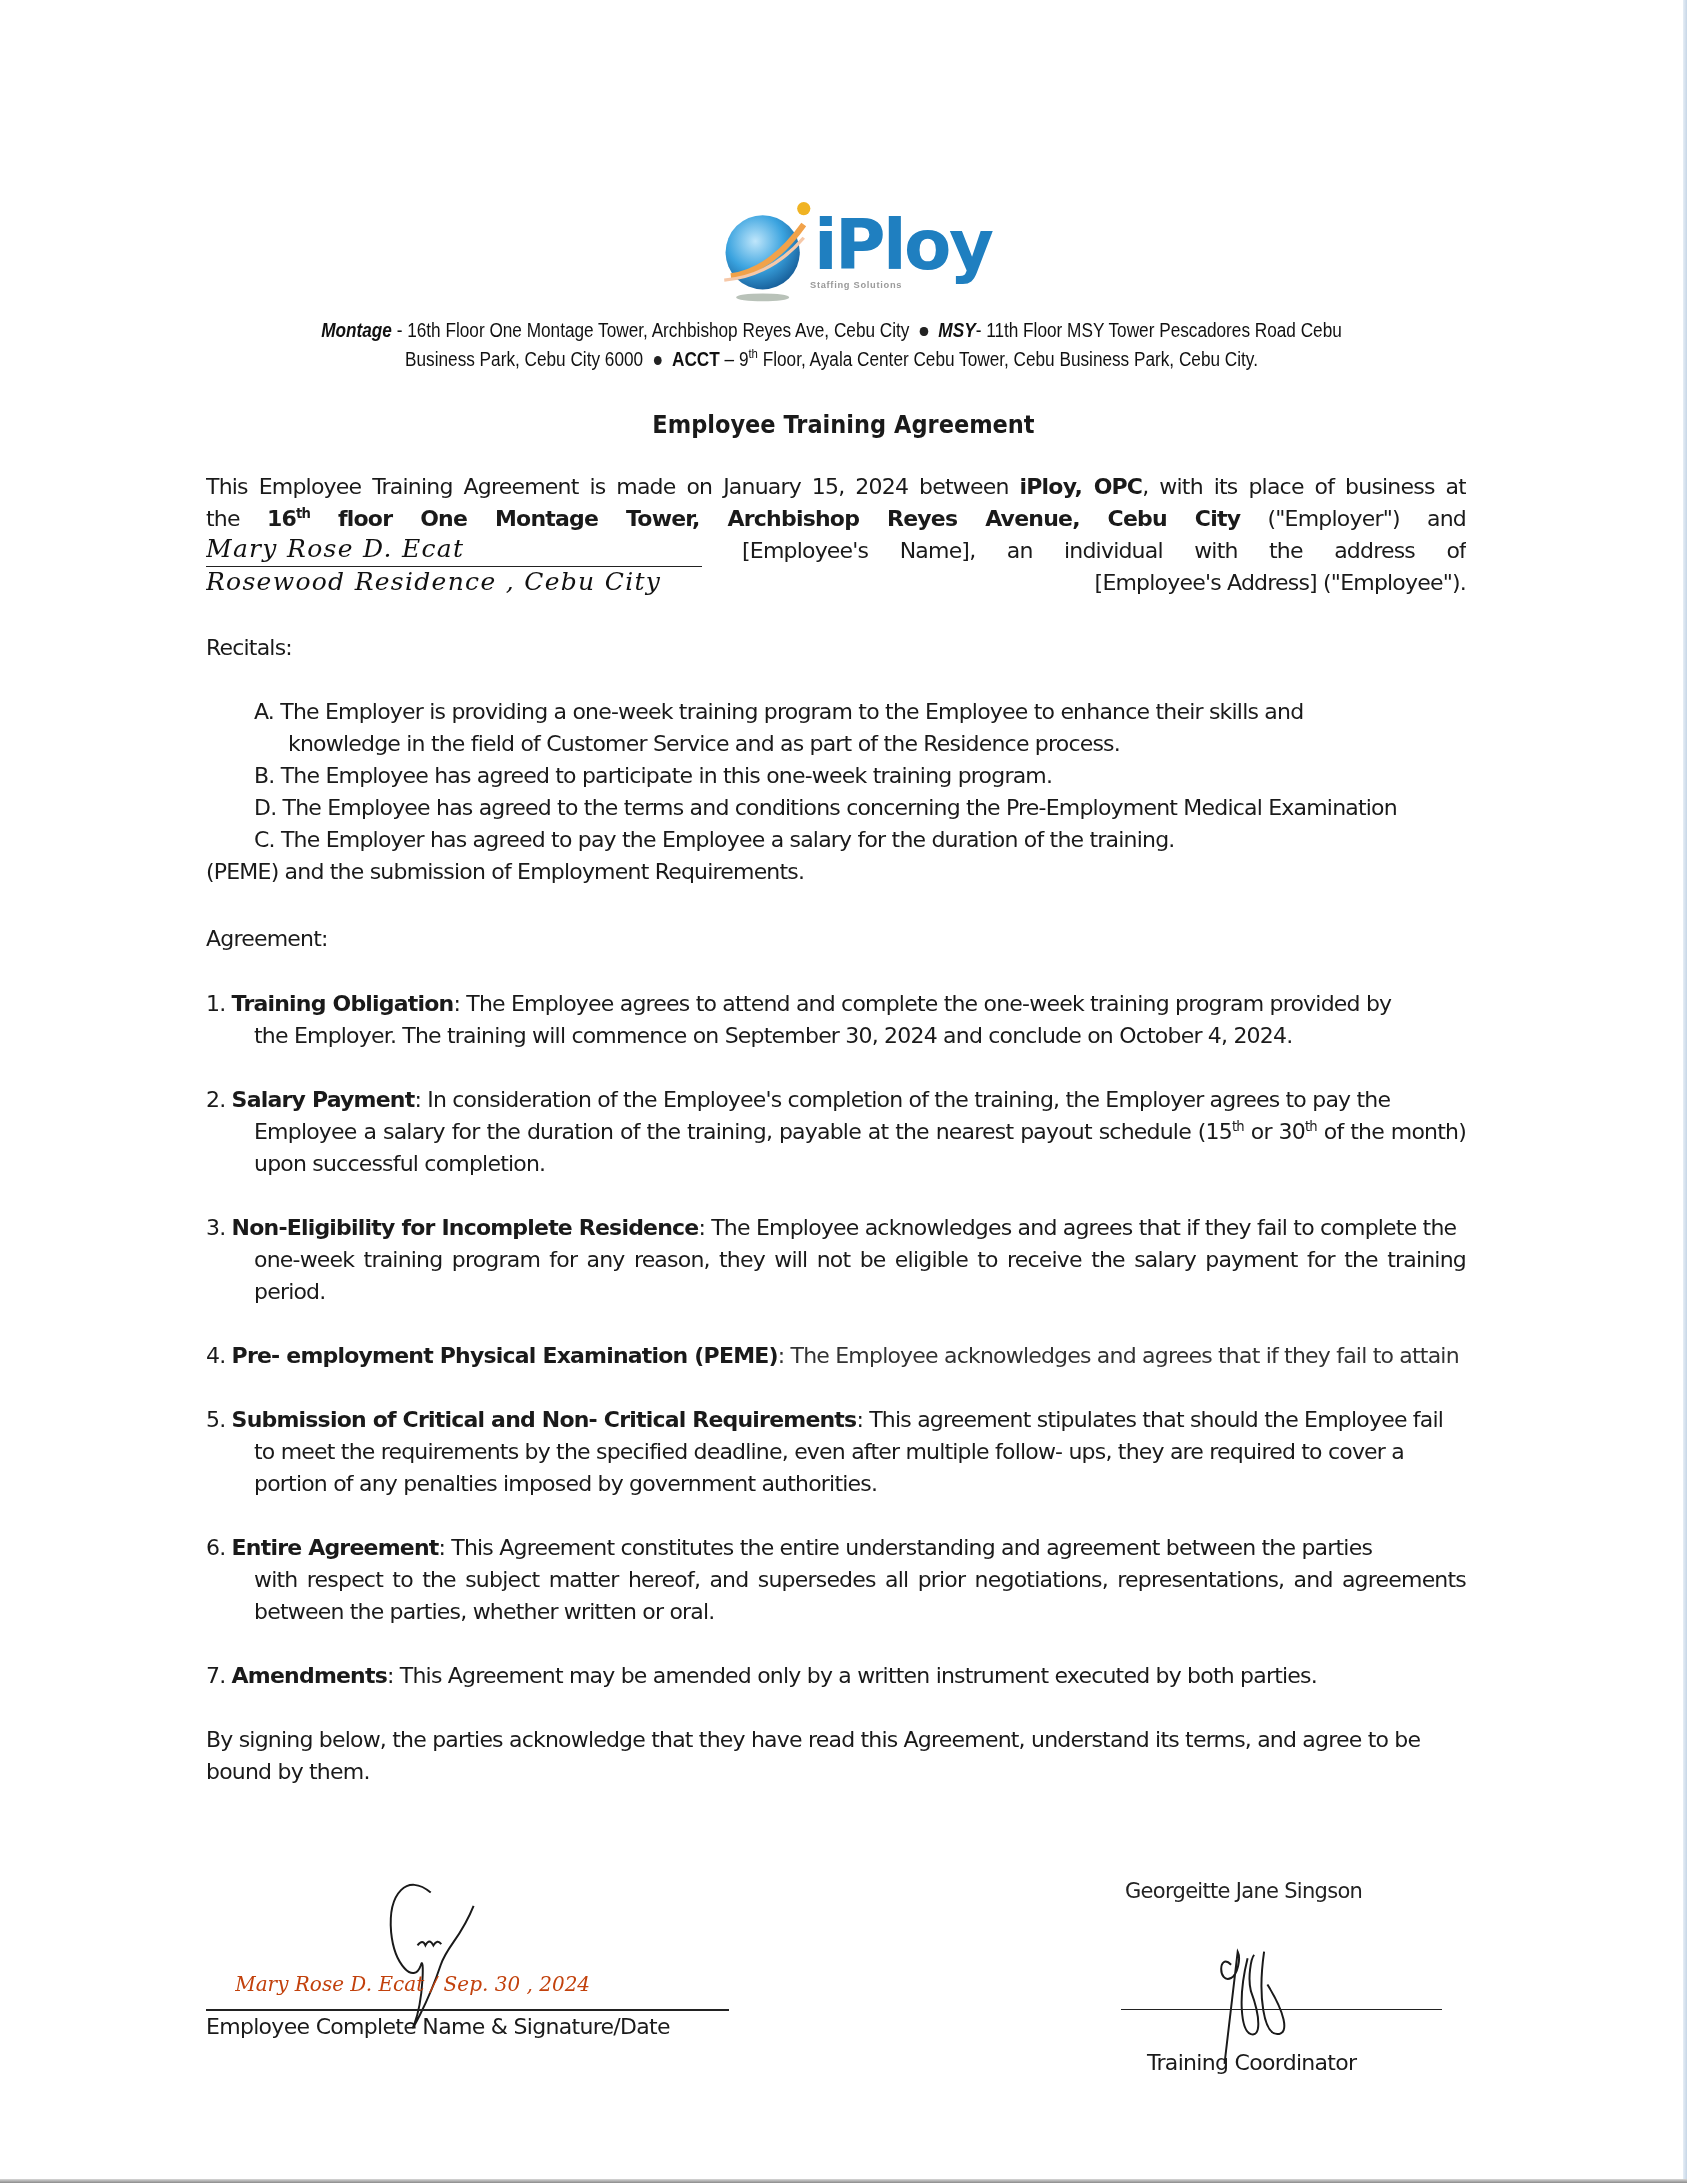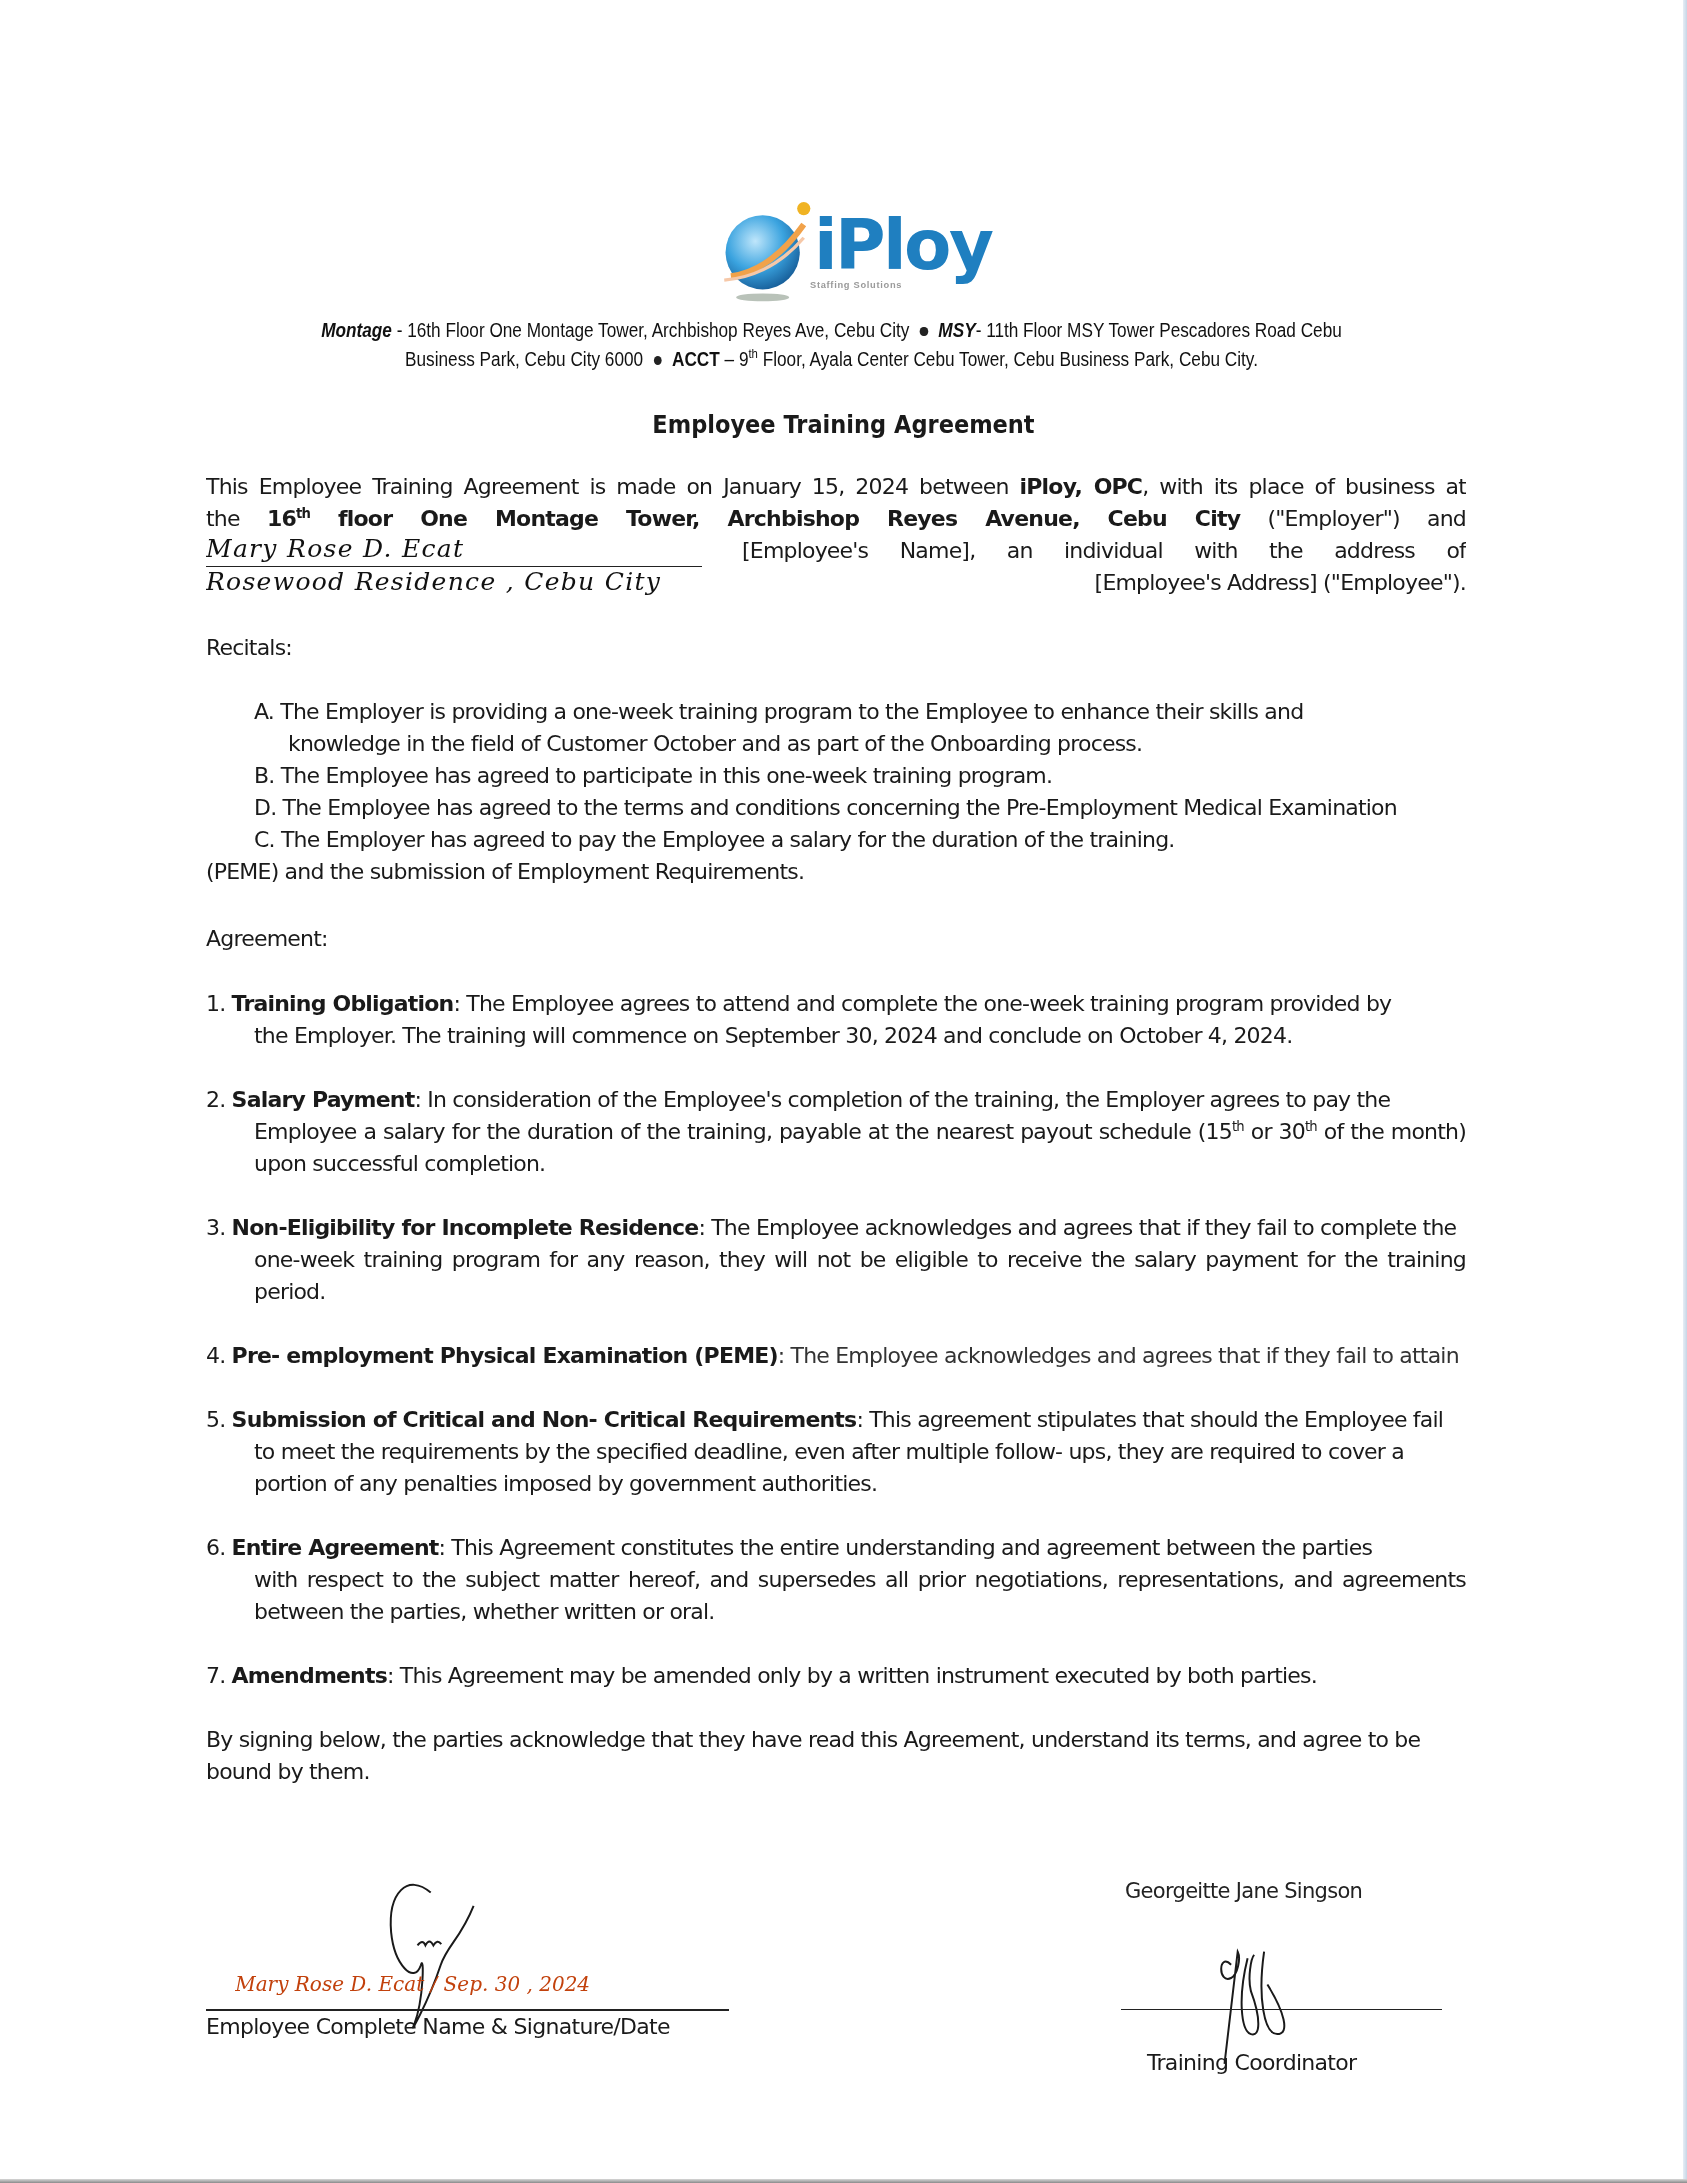--- a/index.html
+++ b/index.html
@@ -108,21 +108,21 @@
     <span class="fill" style="width:873px;"><span class="hand">Rosewood Residence , Cebu City</span></span>
     <span style="flex:1;text-align:right;">[Employee's Address] ("Employee").</span>
   </div>
 </div>
 
 <div class="doc narrow" style="top:632px;">
   <div class="heading">Recitals:</div>
   <div style="height:32px"></div>
   <div class="recital">
     <div><span>A.</span> <span>The Employer is providing a one-week training program to the Employee to enhance their skills and</span></div>
-    <div class="cont">knowledge in the field of Customer October and as part of the Onboarding process.</div>
+    <div class="cont">knowledge in the field of Customer Service and as part of the Residence process.</div>
   </div>
   <div class="recital">
     <span>B.</span> <span>The Employee has agreed to participate in this one-week training program.</span>
   </div>
   <div class="recital">
     <span>D.</span> <span>The Employee has agreed to the terms and conditions concerning the Pre-Employment Medical Examination</span>
   </div>
   <div class="recital">
     <span>C.</span> <span>The Employer has agreed to pay the Employee a salary for the duration of the training.</span>
   </div>

